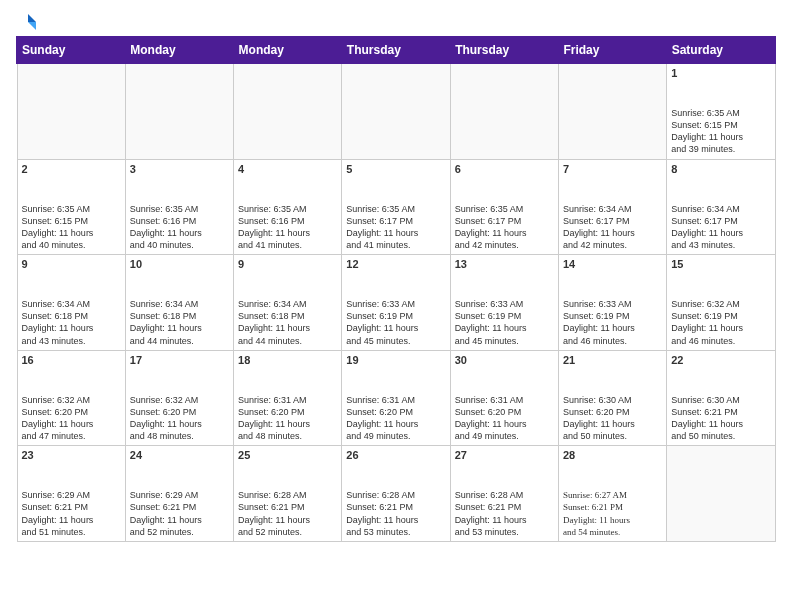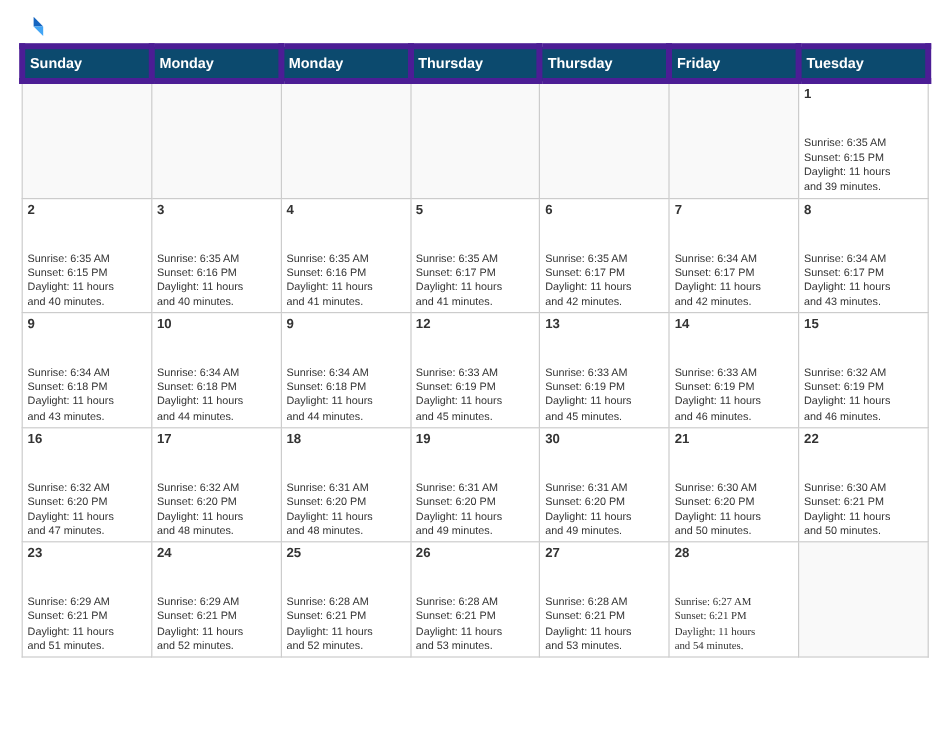--- a/index.html
+++ b/index.html
@@ -50,27 +50,27 @@
     .location {
       font-size: 14px;
       color: #555;
     }
     .calendar {
       width: 100%;
       border-collapse: collapse;
       border: 1px solid #ccc;
     }
     .calendar th {
-      background-color: #0c4a6e;
+      background-color: #4c1d95;
       color: #fff;
       font-size: 12px;
       font-weight: bold;
       padding: 5px 4px;
       text-align: left;
-      border: 5px solid #4c1d95;
+      border: 2px solid #4c1d95;
     }
     .calendar td {
       width: calc(100% / 7);
       vertical-align: top;
       border: 1px solid #ccc;
       padding: 3px 4px;
       font-size: 9.5px;
       color: #333;
       height: 82px;
     }
@@ -115,21 +115,21 @@
 
   <table class="calendar">
     <thead>
       <tr>
       <th>Sunday</th>
           <th>Monday</th>
           <th>Monday</th>
           <th>Thursday</th>
           <th>Thursday</th>
           <th>Friday</th>
-          <th>Tuesday</th>
+          <th>Saturday</th>
         </tr>
     </thead>
     <tbody id="calendar-body">
     <tr>
           <td class="empty-cell"></td>
           <td class="empty-cell"></td>
           <td class="empty-cell"></td>
           <td class="empty-cell"></td>
           <td class="empty-cell"></td>
           <td class="empty-cell"></td>

